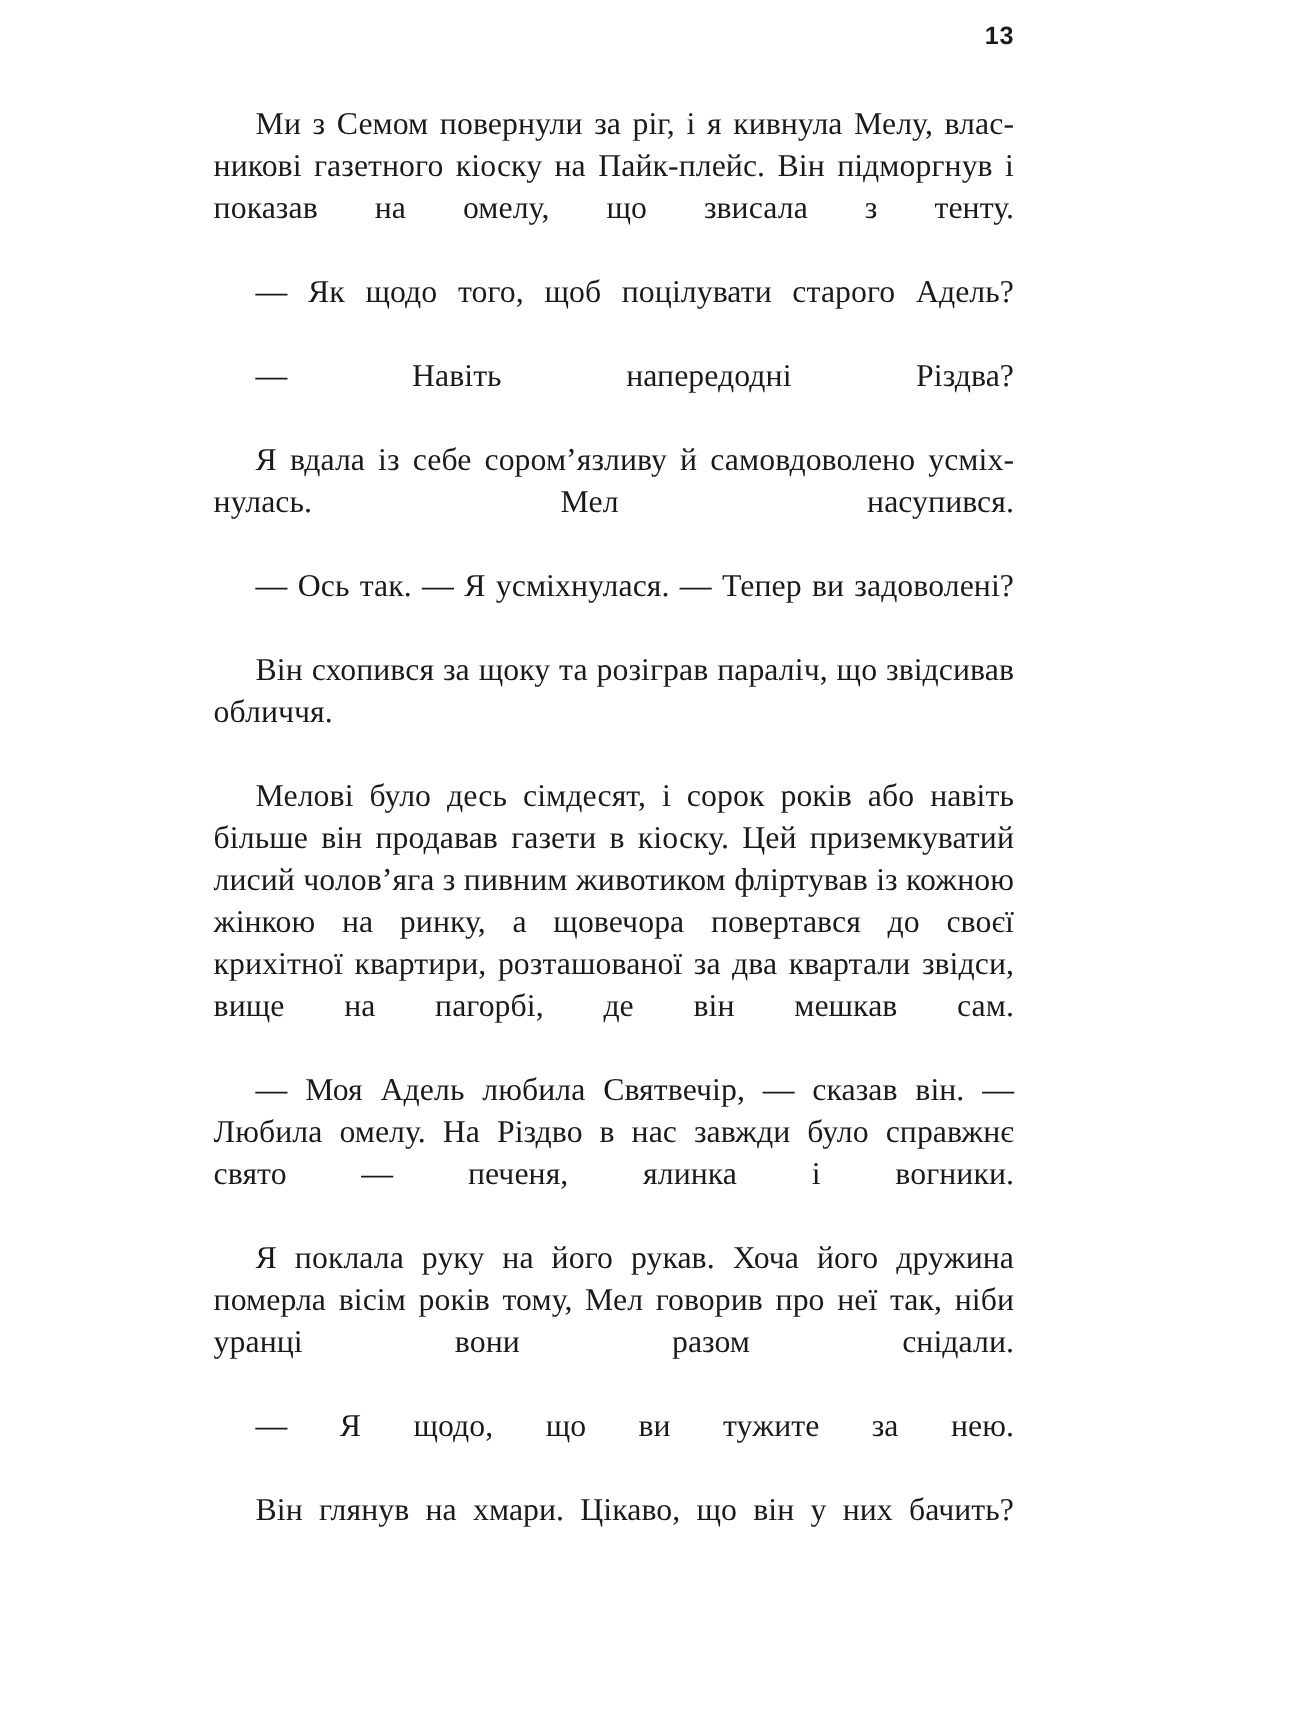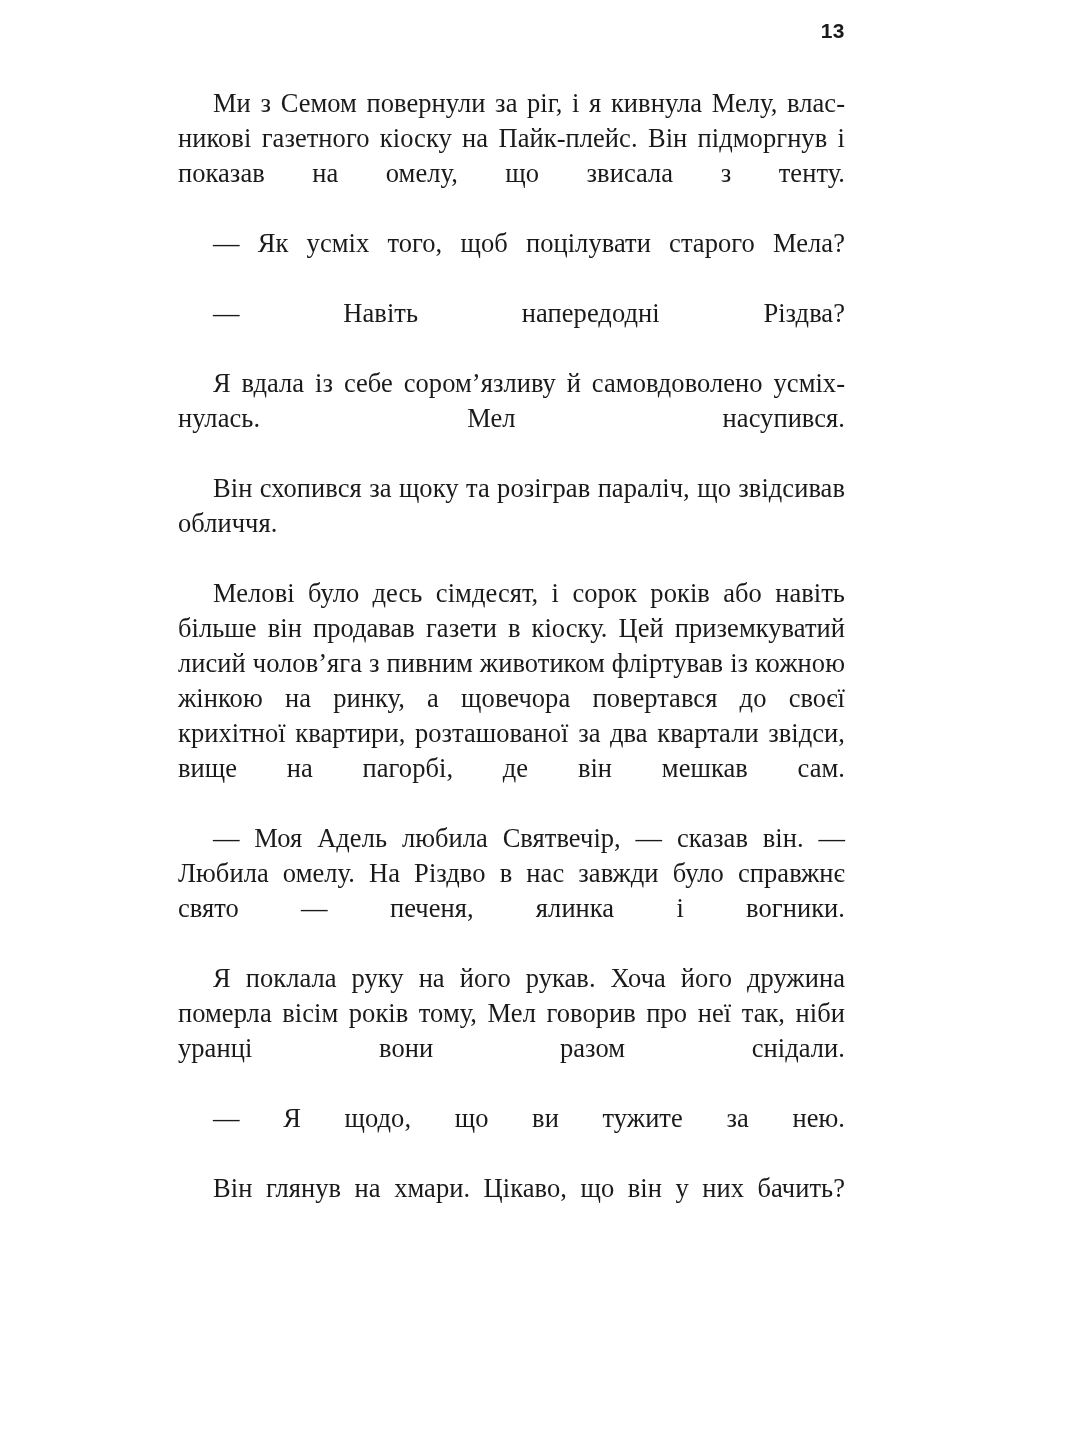--- a/index.html
+++ b/index.html
@@ -76,23 +76,24 @@
 </style>
 </head>
 <body>
 
 <div class="page">
 
   <div class="folio">13</div>
 
   <div class="textblock">
     <p class="para">Ми з Семом повернули за ріг, і я кивнула Мелу, влас­никові газетного кіоску на Пайк-плейс. Він підморгнув і показав на омелу, що звисала з тенту.</p>
-    <p class="para dialogue">— Як усміх того, щоб поцілувати старого Мела?</p>
+    <p class="para dialogue">— Як щодо того, щоб поцілувати старого Адель?</p>
     <p class="para dialogue">— Навіть напередодні Різдва?</p>
     <p class="para">Я вдала із себе сором’язливу й самовдоволено усміх­нулась. Мел насупився.</p>
+    <p class="para dialogue">— Ось так. — Я усміхнулася. — Тепер ви задоволені?</p>
     <p class="para">Він схопився за щоку та розіграв параліч, що звідси­вав обличчя.</p>
     <p class="para">Мелові було десь сімдесят, і сорок років або навіть більше він продавав газети в кіоску. Цей приземкуватий лисий чолов’яга з пивним животиком фліртував із кожною жінкою на ринку, а щовечора повертався до своєї крихітної квартири, розташованої за два кварта­ли звідси, вище на пагорбі, де він мешкав сам.</p>
     <p class="para dialogue">— Моя Адель любила Святвечір, — сказав він. — Любила омелу. На Різдво в нас завжди було справжнє свято — печеня, ялинка і вогники.</p>
     <p class="para">Я поклала руку на його рукав. Хоча його дружина померла вісім років тому, Мел говорив про неї так, ніби уранці вони разом снідали.</p>
     <p class="para dialogue">— Я щодо, що ви тужите за нею.</p>
     <p class="para">Він глянув на хмари. Цікаво, що він у них бачить?</p>
 
   </div>
 
 </div>

